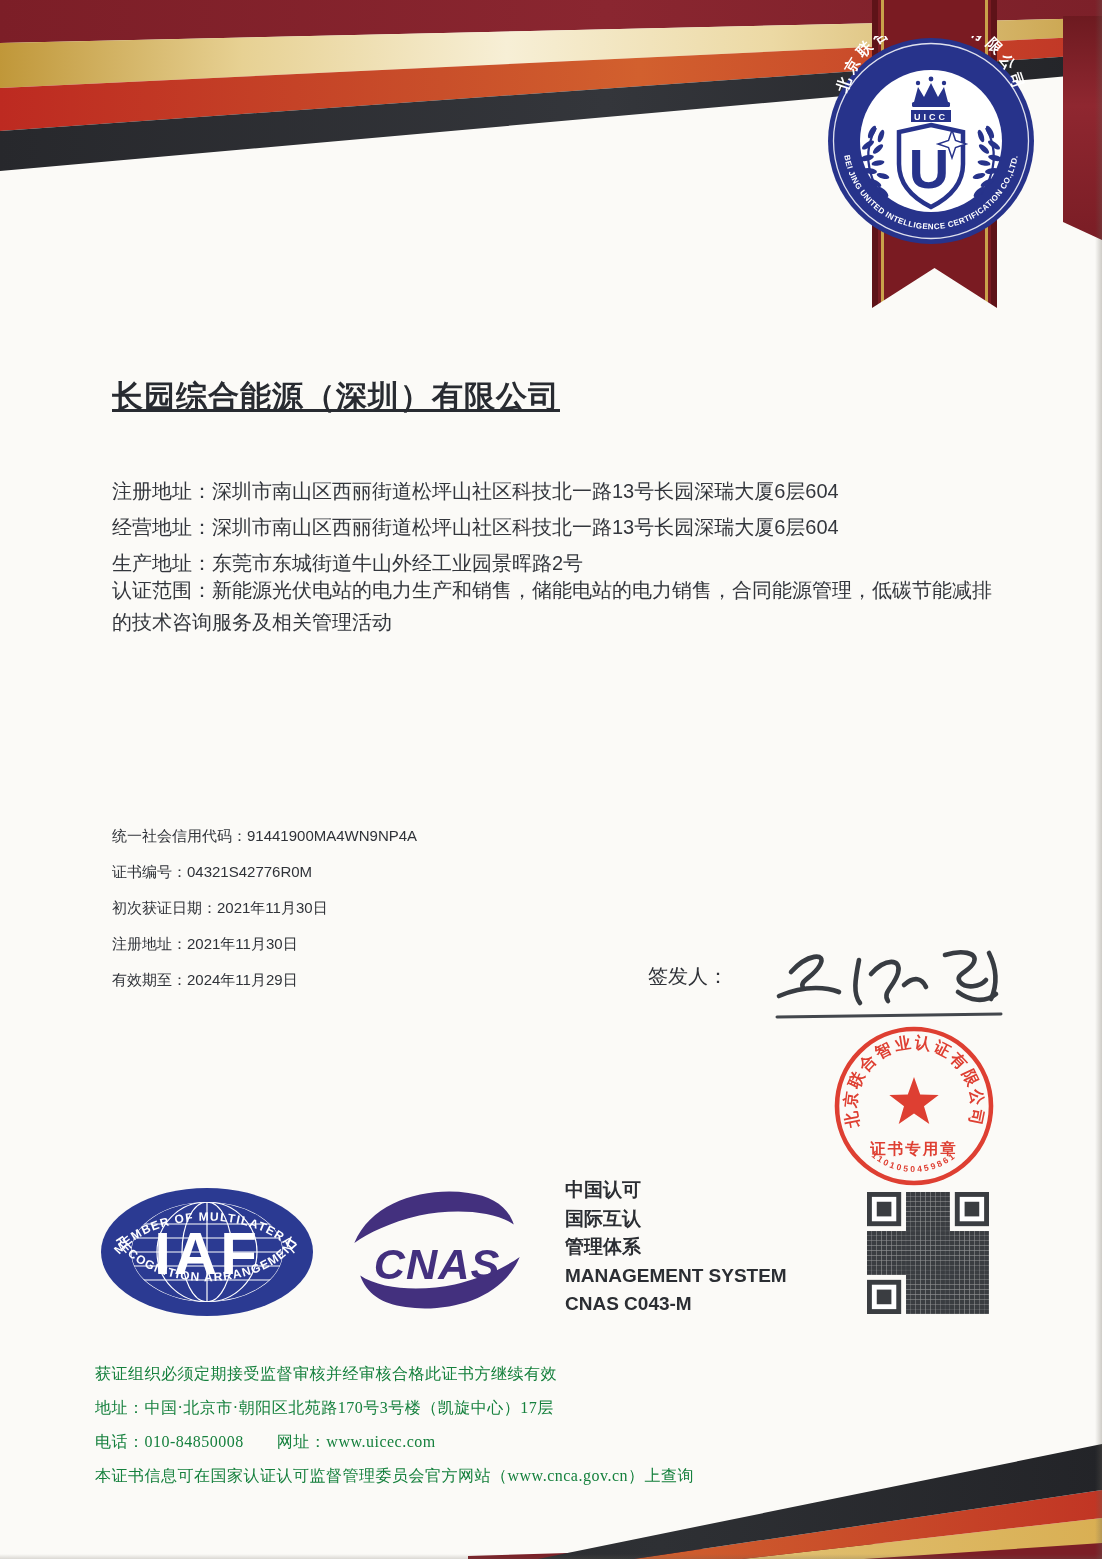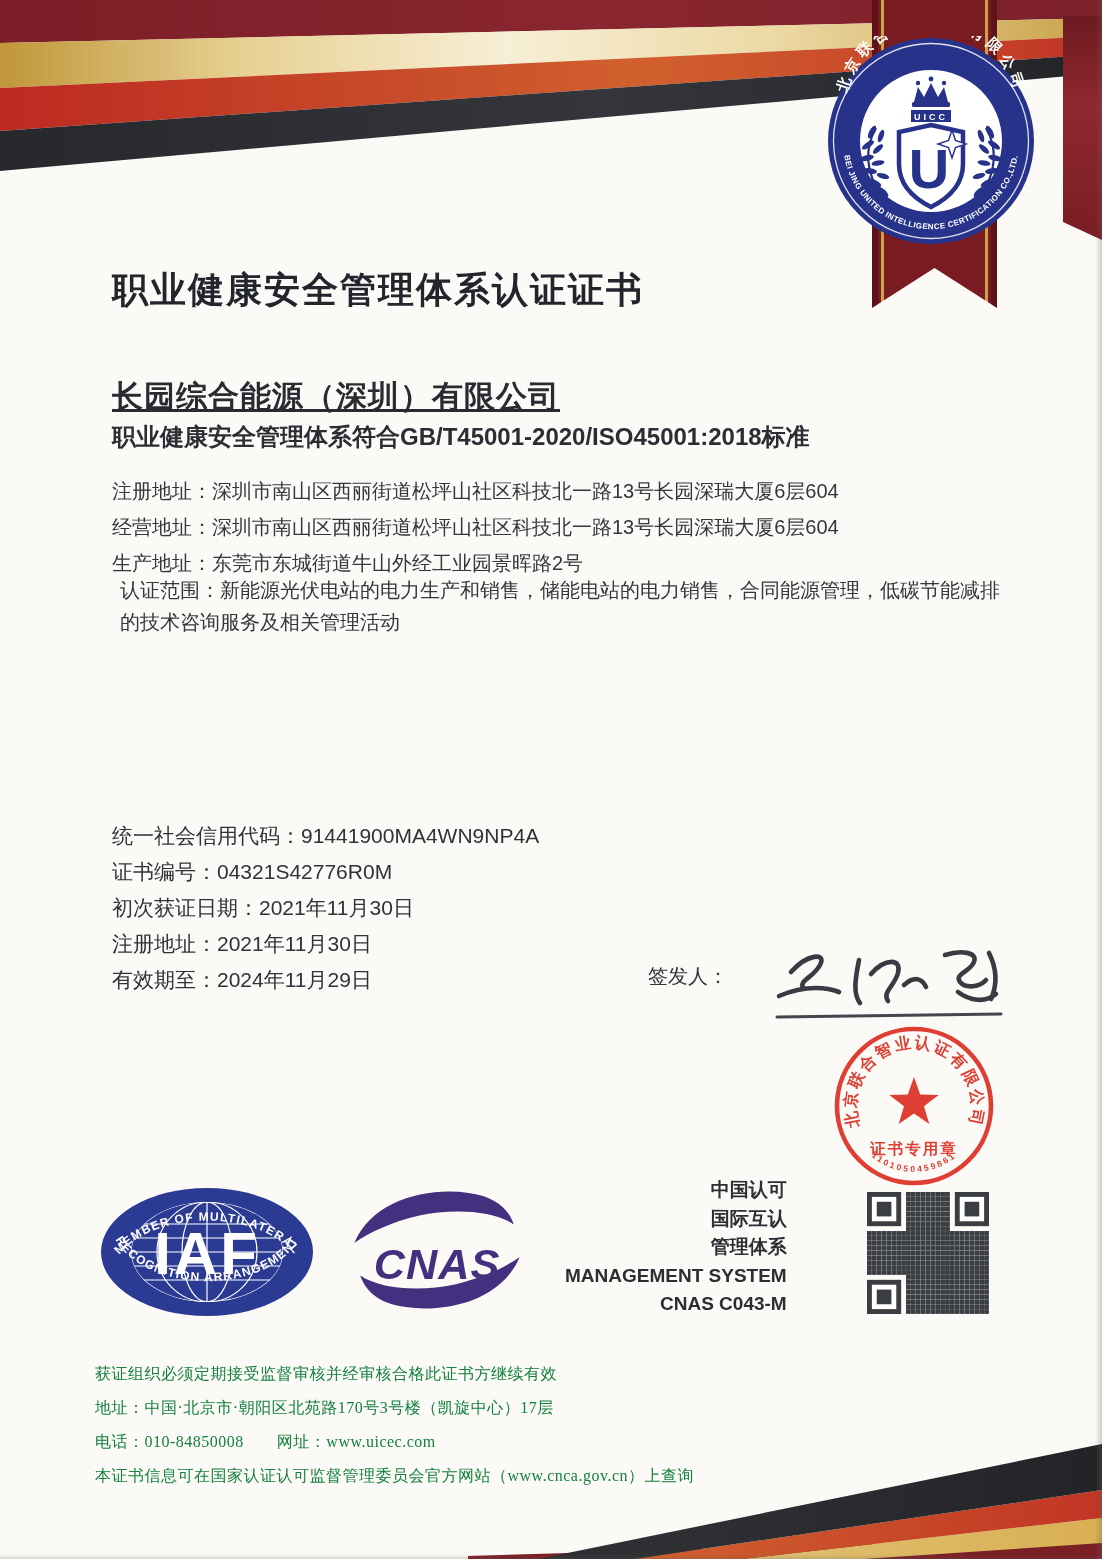--- a/index.html
+++ b/index.html
@@ -27,29 +27,29 @@
   .ribbon{left:872px;top:0;width:125px;height:308px;
     background:linear-gradient(90deg,#5e1318 0px 6px,#7a1b22 6px 9px,#c9a24a 9px 12px,#7a1b22 12px 113px,#c9a24a 113px 116px,#7a1b22 116px 119px,#5e1318 119px 125px);
     clip-path:polygon(0 0,100% 0,100% 100%,50% 87%,0 100%);}
   .badge{left:826px;top:36px;width:210px;height:210px;}
   svg text{font-family:"Liberation Sans","DejaVu Sans",sans-serif;}
   
   .cert-title{left:112px;top:266px;font-size:36px;font-weight:700;color:#22252b;letter-spacing:2px;}
   .company{left:112px;top:376px;font-size:31px;font-weight:700;color:#282b31;letter-spacing:1px;text-decoration:underline;}
   .standard{left:112px;top:421px;font-size:24px;font-weight:700;color:#2a2d33;}
   .addr{left:112px;top:473px;font-size:20px;line-height:36px;color:#33363c;}
-  .scope{left:120px;top:574px;width:888px;font-size:20px;line-height:32px;color:#33363c;}
-  .fields{left:112px;top:818px;font-size:21px;line-height:36px;color:#2f3238;}
+  .scope{left:112px;top:574px;width:888px;font-size:20px;line-height:32px;color:#33363c;}
+  .fields{left:112px;top:818px;font-size:15px;line-height:36px;color:#2f3238;}
   .sign-label{left:648px;top:963px;font-size:20px;color:#2f3238;}
   .signature{left:763px;top:928px;width:250px;height:100px;}
   .seal{left:829px;top:1021px;width:170px;height:170px;opacity:.94;}
   .qr{left:867px;top:1192px;width:122px;height:122px;}
   .iaf{left:99px;top:1186px;width:216px;height:132px;}
   .cnas{left:348px;top:1187px;width:178px;height:126px;}
-  .accred-text{left:565px;top:1176px;font-size:19px;line-height:28.5px;font-weight:700;color:#2b2e33;text-align:right;}
+  .accred-text{left:565px;top:1176px;font-size:19px;line-height:28.5px;font-weight:700;color:#2b2e33;}
   .footer{left:95px;top:1364px;font-family:"Liberation Serif","DejaVu Serif",serif;
     font-size:16px;color:#15803d;}
   .footer div{margin-bottom:13px;letter-spacing:.5px;}
   
   .bstripe{position:absolute;left:0;top:0;width:1102px;height:1559px;pointer-events:none;}
   .b-maroon{background:#7c1e26;clip-path:polygon(468px 1556px,1102px 1537px,1102px 1559px,468px 1559px);}
   .b-gold{background:linear-gradient(90deg,#f2e7c9,#e3c77f 55%,#d9af53);
     clip-path:polygon(742px 1559px,1102px 1518px,1102px 1543px,864px 1559px);}
   .b-red{background:linear-gradient(90deg,#c23a24,#cf5f2e 60%,#c13524);
     clip-path:polygon(634px 1559px,1102px 1490px,1102px 1518px,742px 1559px);}
@@ -129,23 +129,21 @@
         <ellipse cx="49" cy="147" rx="7" ry="2.8" transform="rotate(28 49 147)"></ellipse>
         <ellipse cx="57" cy="156" rx="7" ry="2.8" transform="rotate(44 57 156)"></ellipse>
         <ellipse cx="55" cy="100" rx="6.5" ry="2.6" transform="rotate(-70 55 100)"></ellipse>
         <ellipse cx="52" cy="113" rx="6.5" ry="2.6" transform="rotate(-42 52 113)"></ellipse>
         <ellipse cx="52" cy="127" rx="6.5" ry="2.6" transform="rotate(-10 52 127)"></ellipse>
         <ellipse cx="57" cy="140" rx="6.5" ry="2.6" transform="rotate(16 57 140)"></ellipse>
       </g>
     </svg>
   </div>
 
-  <div class="abs cert-title">职业健康安全管理体系认证证书</div>
   <div class="abs company">长园综合能源（深圳）有限公司</div>
-  <div class="abs standard">职业健康安全管理体系符合GB/T45001-2020/ISO45001:2018标准</div>
 
   <div class="abs addr">
     <div>
       <span>注册地址：</span><span>深圳市南山区西丽街道松坪山社区科技北一路13号长园深瑞大厦6层604</span>
     </div>
     <div>
       <span>经营地址：</span><span>深圳市南山区西丽街道松坪山社区科技北一路13号长园深瑞大厦6层604</span>
     </div>
     <div>
       <span>生产地址：</span><span>东莞市东城街道牛山外经工业园景晖路2号</span>

